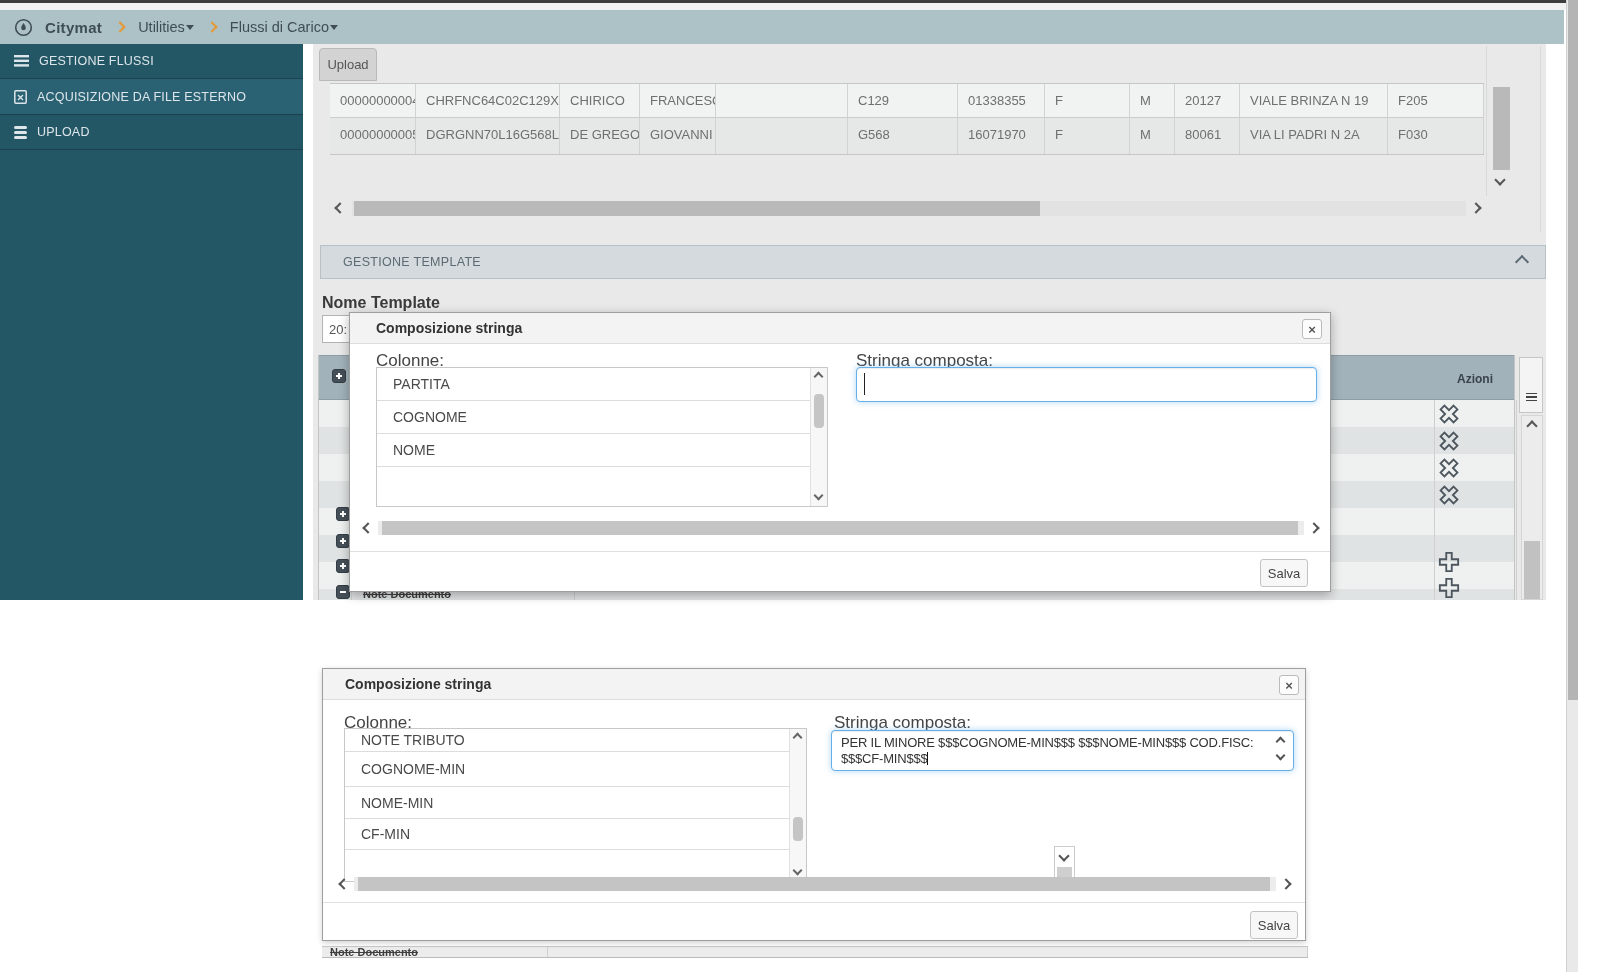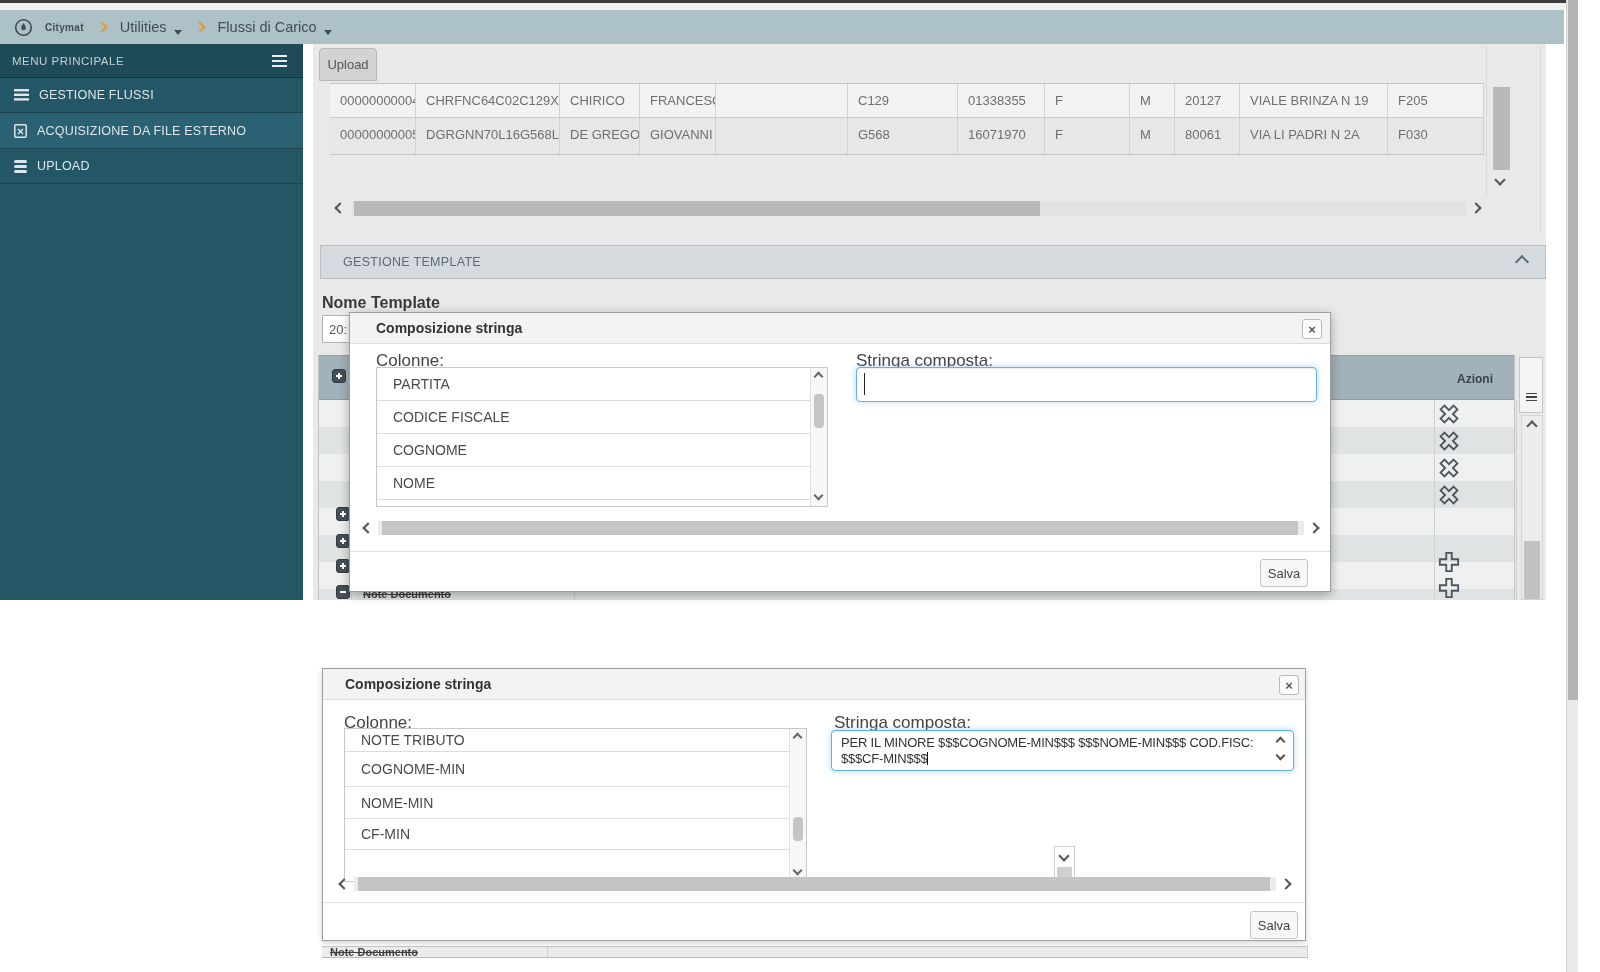--- a/index.html
+++ b/index.html
@@ -5,22 +5,22 @@
   * { margin:0; padding:0; box-sizing:border-box; }
   body { font-family:"Liberation Sans","DejaVu Sans",sans-serif; background:#fff; }
   #page { position:relative; width:1600px; height:972px; background:#fff; overflow:hidden; }
   .abs { position:absolute; }
 
   
   .topline { position:absolute; left:0; top:0; width:1578px; height:3px; background:#3d3d3d; }
   .topgap  { position:absolute; left:0; top:3px; width:1578px; height:7px; background:#f1f1f1; }
   .topbar  { position:absolute; left:0; top:10px; width:1564px; height:34px; background:#adc2c6;
              display:flex; align-items:center; padding-left:14px; gap:12px; }
-  .brand { font-size:10px; font-weight:bold; color:#3f4e55; letter-spacing:.3px; }
-  .menu-item { display:flex; align-items:flex-end; gap:7px; font-size:14.5px; color:#3f4e55; cursor:pointer; }
+  .brand { font-size:15px; font-weight:bold; color:#3f4e55; letter-spacing:.3px; }
+  .menu-item { display:flex; align-items:center; gap:1px; font-size:14.5px; color:#3f4e55; cursor:pointer; }
   .caret-down { width:0; height:0; border-left:4px solid transparent; border-right:4px solid transparent;
                 border-top:5px solid #3f4e55; display:inline-block; }
   .bchev { display:inline-block; width:8px; height:8px; border-left:2.5px solid #e49a36; border-bottom:2.5px solid #e49a36;
            transform:rotate(-135deg); margin:0 2px; }
 
   
   .chev { display:inline-block; width:8px; height:8px; border-left:2px solid #5d5d5d; border-bottom:2px solid #5d5d5d; }
   .chev.up    { transform:rotate(135deg); }
   .chev.down  { transform:rotate(-45deg); }
   .chev.left  { transform:rotate(45deg); }
@@ -160,28 +160,20 @@
       <span>Flussi di Carico</span>
       <i class="caret-down"></i>
     </span>
   </div>
 
   <div class="pagescroll">
     <div class="thumb"></div>
   </div>
 
   <div class="sidebar">
-    <div class="sb-header">
-      <span>MENU PRINCIPALE</span>
-      <span class="burger">
-          <i></i>
-          <i></i>
-          <i></i>
-        </span>
-    </div>
     <div class="sb-item">
       <svg width="15" height="12" viewBox="0 0 15 12">
         <rect x="0" y="0" width="15" height="2.4" fill="#dde6ea"></rect>
           <rect x="0" y="4.6" width="15" height="2.4" fill="#dde6ea"></rect>
           <rect x="0" y="9.2" width="15" height="2.4" fill="#dde6ea"></rect>
       </svg>
       <span>GESTIONE FLUSSI</span>
     </div>
     <div class="sb-item alt">
       <svg width="13" height="14" viewBox="0 0 13 14">
@@ -329,21 +321,20 @@
   <div class="modal" style="left:349px;top:312px;width:982px;height:280px;z-index:10;box-shadow:0 3px 10px rgba(0,0,0,.3)">
     <div class="modal-header">
       <span class="modal-title" style="margin-left:26px">Composizione stringa</span>
     </div>
     <div class="close-btn" style="right:8px">×</div>
 
     <div class="dlg-label" style="left:26px;top:38px">Colonne:</div>
 
     <div class="listbox" style="left:26px;top:54px;width:452px;height:140px">
       <div class="li-item" style="height:33px">PARTITA</div>
-      <div class="li-item" style="height:33px">CODICE FISCALE</div>
       <div class="li-item" style="height:33px">COGNOME</div>
       <div class="li-item" style="height:33px">NOME</div>
       <div class="li-scroll">
         <span class="chev up" style="top:5px"></span>
         <div class="li-thumb" style="top:26px;height:34px"></div>
         <span class="chev down" style="bottom:7px"></span>
       </div>
     </div>
 
     <div class="dlg-label" style="left:506px;top:38px">Stringa composta:</div>

